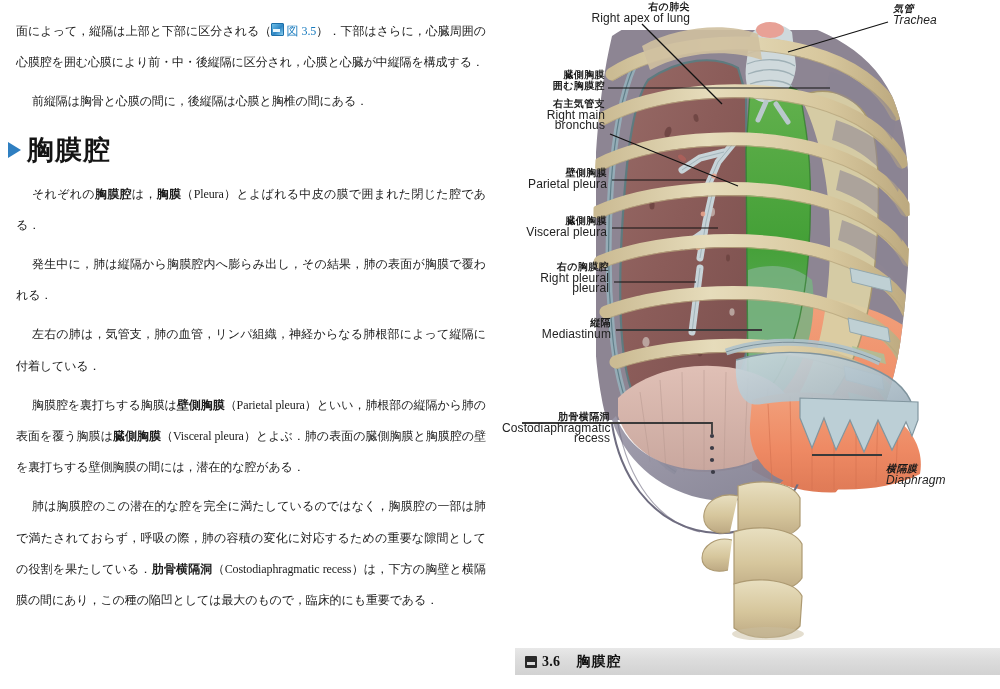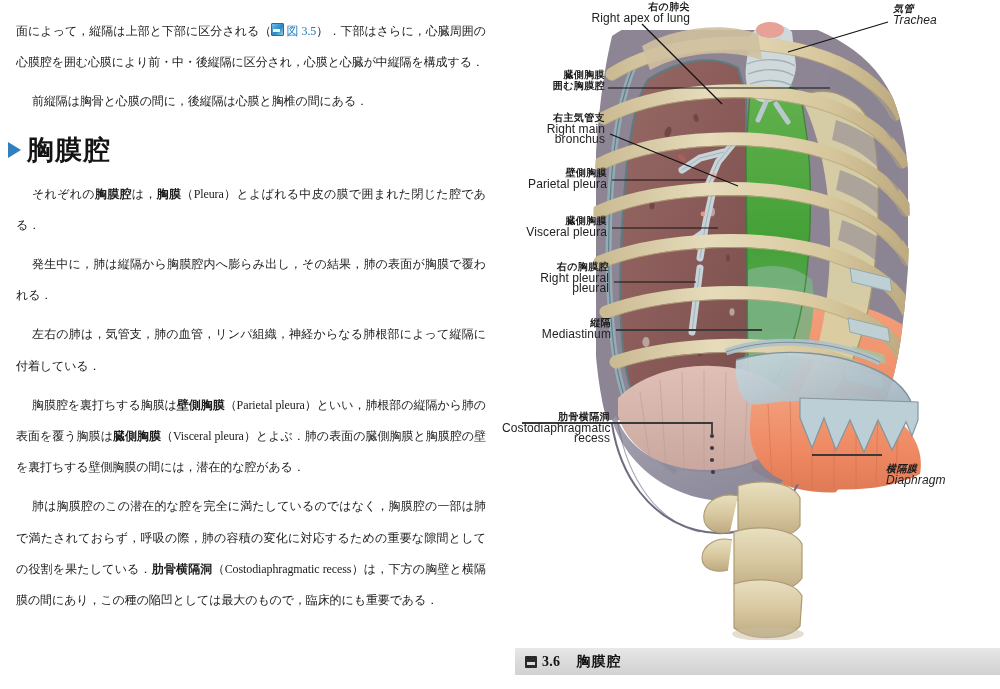--- a/index.html
+++ b/index.html
@@ -400,21 +400,21 @@
     <div class="lbl ta-l" style="left:393px;top:4px;">
       <span class="jp">気管</span>
       <span class="en">Trachea</span>
     </div>
 
     <div class="lbl ta-r" style="left:8px;top:70px;width:97px;">
       <span class="jp">臓側胸膜</span>
       <span class="jp">囲む胸膜腔</span>
     </div>
 
-    <div class="lbl ta-r" style="left:8px;top:113px;width:97px;">
+    <div class="lbl ta-r" style="left:8px;top:99px;width:97px;">
       <span class="jp">右主気管支</span>
       <span class="en">Right main</span>
       <span class="en">bronchus</span>
     </div>
 
     <div class="lbl ta-r" style="left:8px;top:168px;width:99px;">
       <span class="jp">壁側胸膜</span>
       <span class="en">Parietal pleura</span>
     </div>
 

